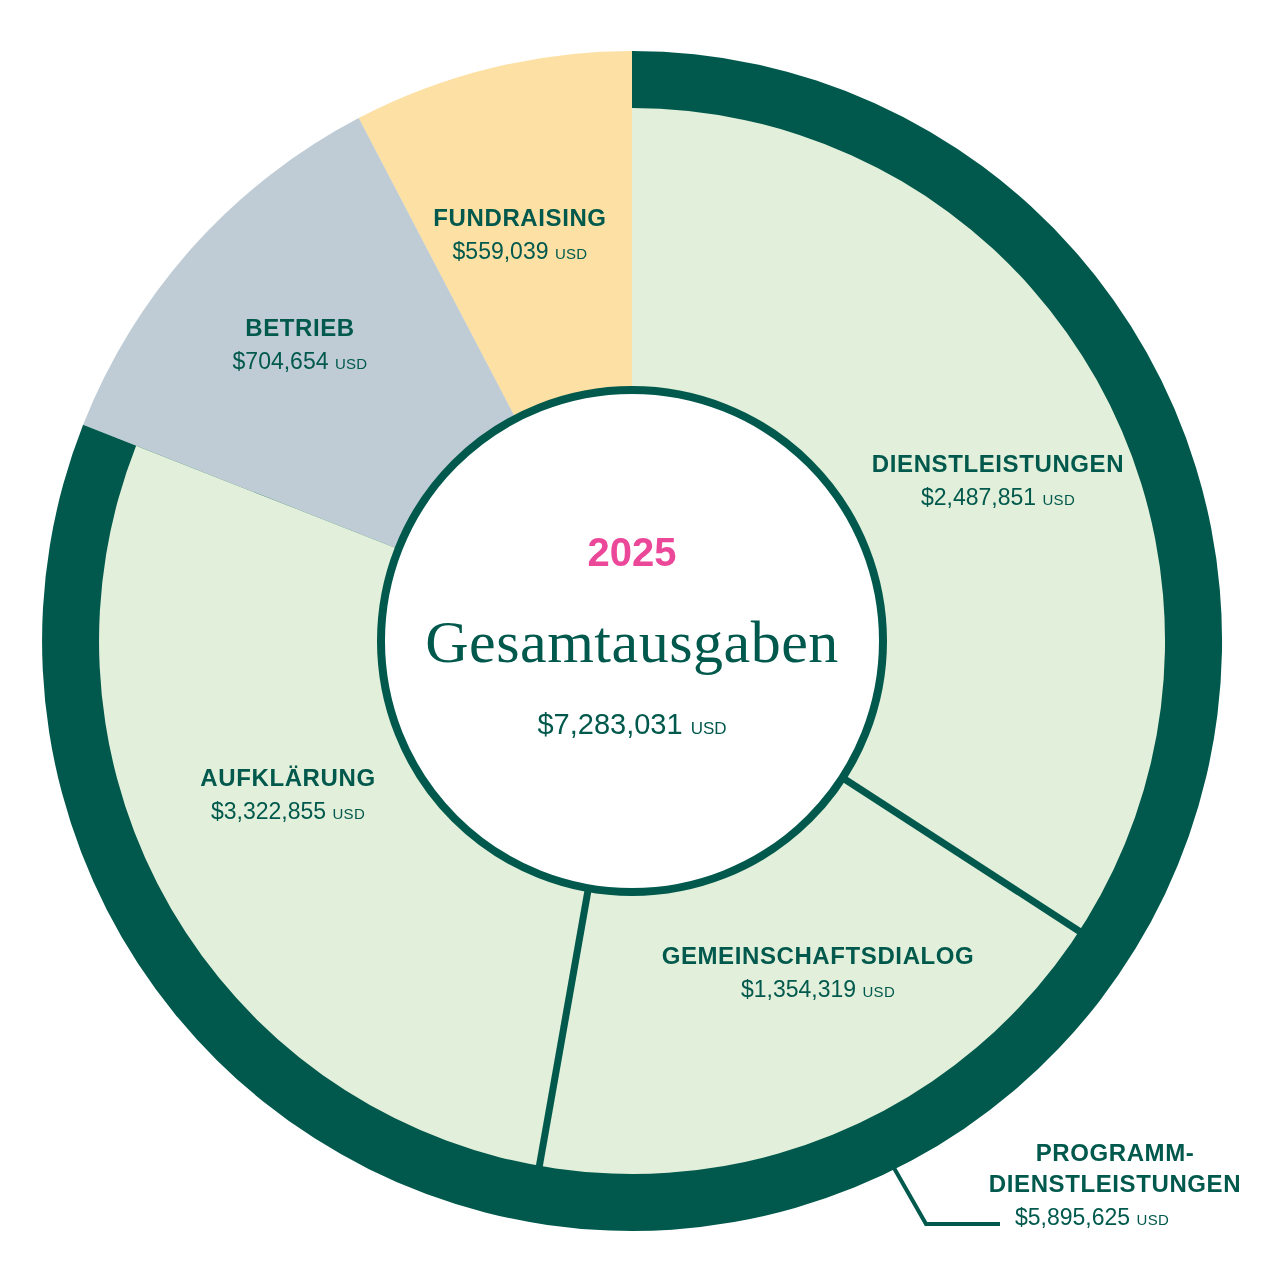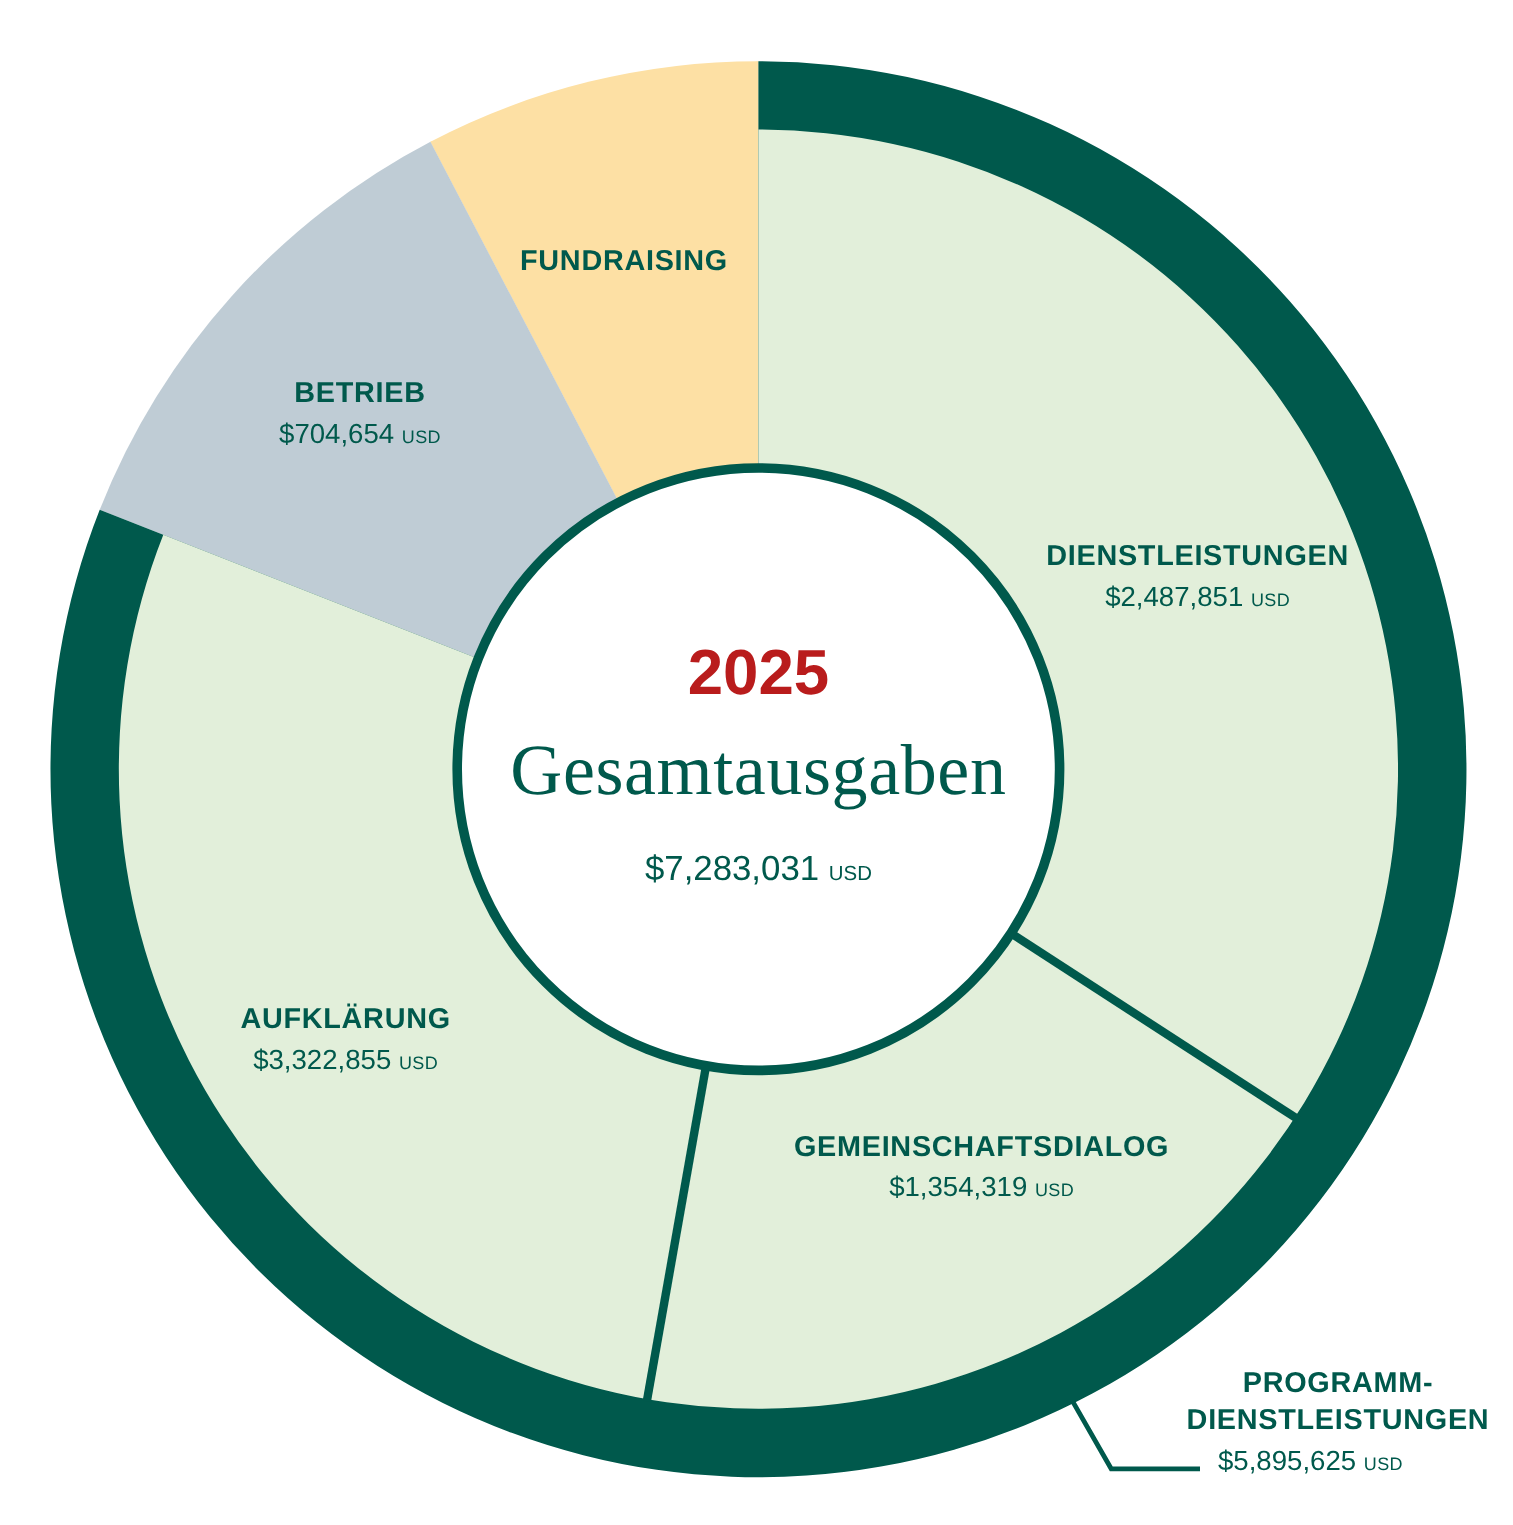--- a/index.html
+++ b/index.html
@@ -2,21 +2,21 @@
 <html><head>
 <meta charset="utf-8">
 <style>
   html, body { margin: 0; padding: 0; background: #ffffff; }
   body { width: 1261px; height: 1271px; position: relative; overflow: hidden; }
   svg.chart { position: absolute; left: 0; top: 0; }
   .lbl { position: absolute; text-align: center; color: #00594c; font-family: "Liberation Sans", sans-serif; }
   .lbl .name { font-weight: 700; font-size: 24px; letter-spacing: 0.6px; line-height: 31px; display: block; }
   .lbl .amt { font-size: 23px; line-height: 36px; display: block; }
   .lbl .cur { font-size: 15px; letter-spacing: 0.3px; }
-  .center-year { position: absolute; left: 432px; width: 400px; top: 530px; text-align: center; color: #b91c1c; font-family: "Liberation Sans", sans-serif; font-weight: 700; font-size: 53px; }
+  .center-year { position: absolute; left: 432px; width: 400px; top: 530px; text-align: center; color: #ec4899; font-family: "Liberation Sans", sans-serif; font-weight: 700; font-size: 40px; }
   .center-title { position: absolute; left: 382px; width: 500px; top: 608px; text-align: center; color: #00594c; font-family: "Liberation Serif", serif; font-size: 60px; letter-spacing: 0.5px; }
   .center-total { position: absolute; left: 432px; width: 400px; top: 708px; text-align: center; color: #00594c; font-family: "Liberation Sans", sans-serif; font-size: 29px; }
   .center-total .cur { font-size: 17px; }
 </style>
 </head>
 <body>
 
 <svg class="chart" width="1261" height="1271" viewBox="0 0 1261 1271">
 
   <path d="M632,641 L632,51 L358.7,118.1 Z" fill="#fde0a4"></path>
@@ -36,38 +36,39 @@
 
   <polyline points="894,1168 926,1224 1000,1224" fill="none" stroke="#00594c" stroke-width="4"></polyline>
 </svg>
 
 <div class="center-year">2025</div>
 <div class="center-title">Gesamtausgaben</div>
 <div class="center-total"><span>$7,283,031</span> <span class="cur">USD</span></div>
 
 <div class="lbl" style="left:400px; width:240px; top:202px;">
   <span class="name">FUNDRAISING</span>
+  <span class="amt"><span>$559,039</span> <span class="cur">USD</span></span>
 </div>
 
 <div class="lbl" style="left:180px; width:240px; top:312px;">
   <span class="name">BETRIEB</span>
   <span class="amt"><span>$704,654</span> <span class="cur">USD</span></span>
 </div>
 
 <div class="lbl" style="left:848px; width:300px; top:448px;">
   <span class="name">DIENSTLEISTUNGEN</span>
   <span class="amt"><span>$2,487,851</span> <span class="cur">USD</span></span>
 </div>
 
 <div class="lbl" style="left:638px; width:360px; top:940px;">
   <span class="name">GEMEINSCHAFTSDIALOG</span>
   <span class="amt"><span>$1,354,319</span> <span class="cur">USD</span></span>
 </div>
 
-<div class="lbl" style="left:168px; width:240px; top:834px;">
+<div class="lbl" style="left:168px; width:240px; top:762px;">
   <span class="name">AUFKLÄRUNG</span>
   <span class="amt"><span>$3,322,855</span> <span class="cur">USD</span></span>
 </div>
 
 <div class="lbl" style="left:965px; width:300px; top:1137px;">
   <span class="name">PROGRAMM-</span>
   <span class="name">DIENSTLEISTUNGEN</span>
   <span class="amt" style="text-align:left; padding-left:50px;"><span>$5,895,625</span> <span class="cur">USD</span></span>
 </div>
 

